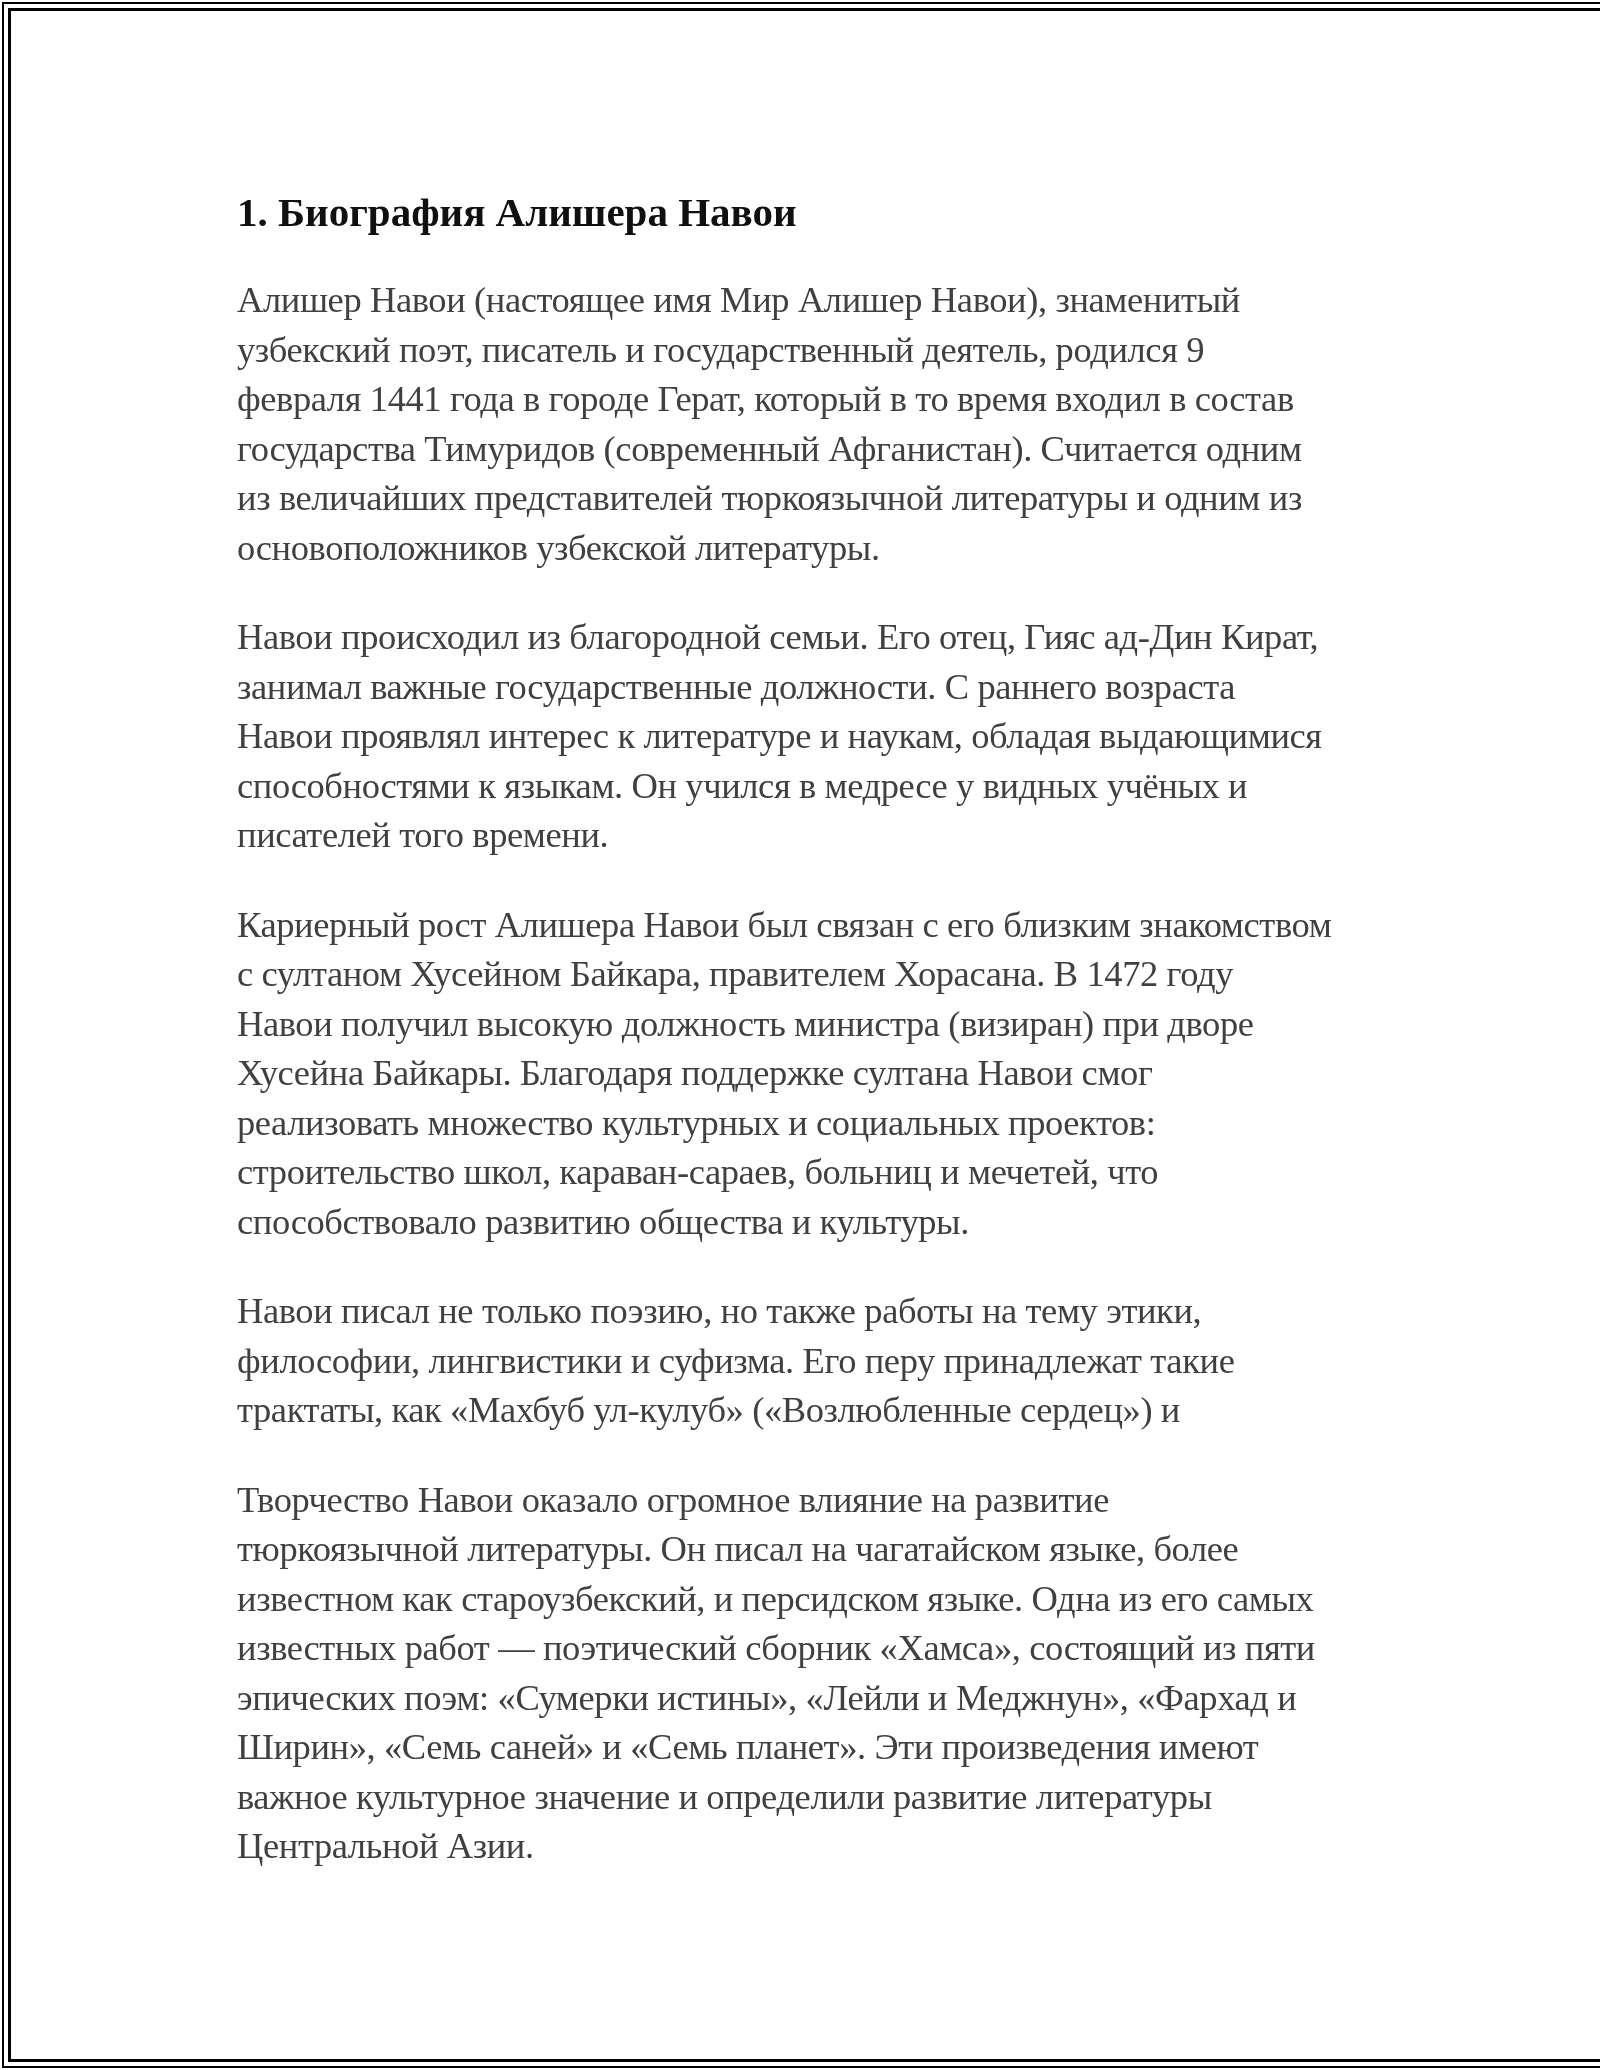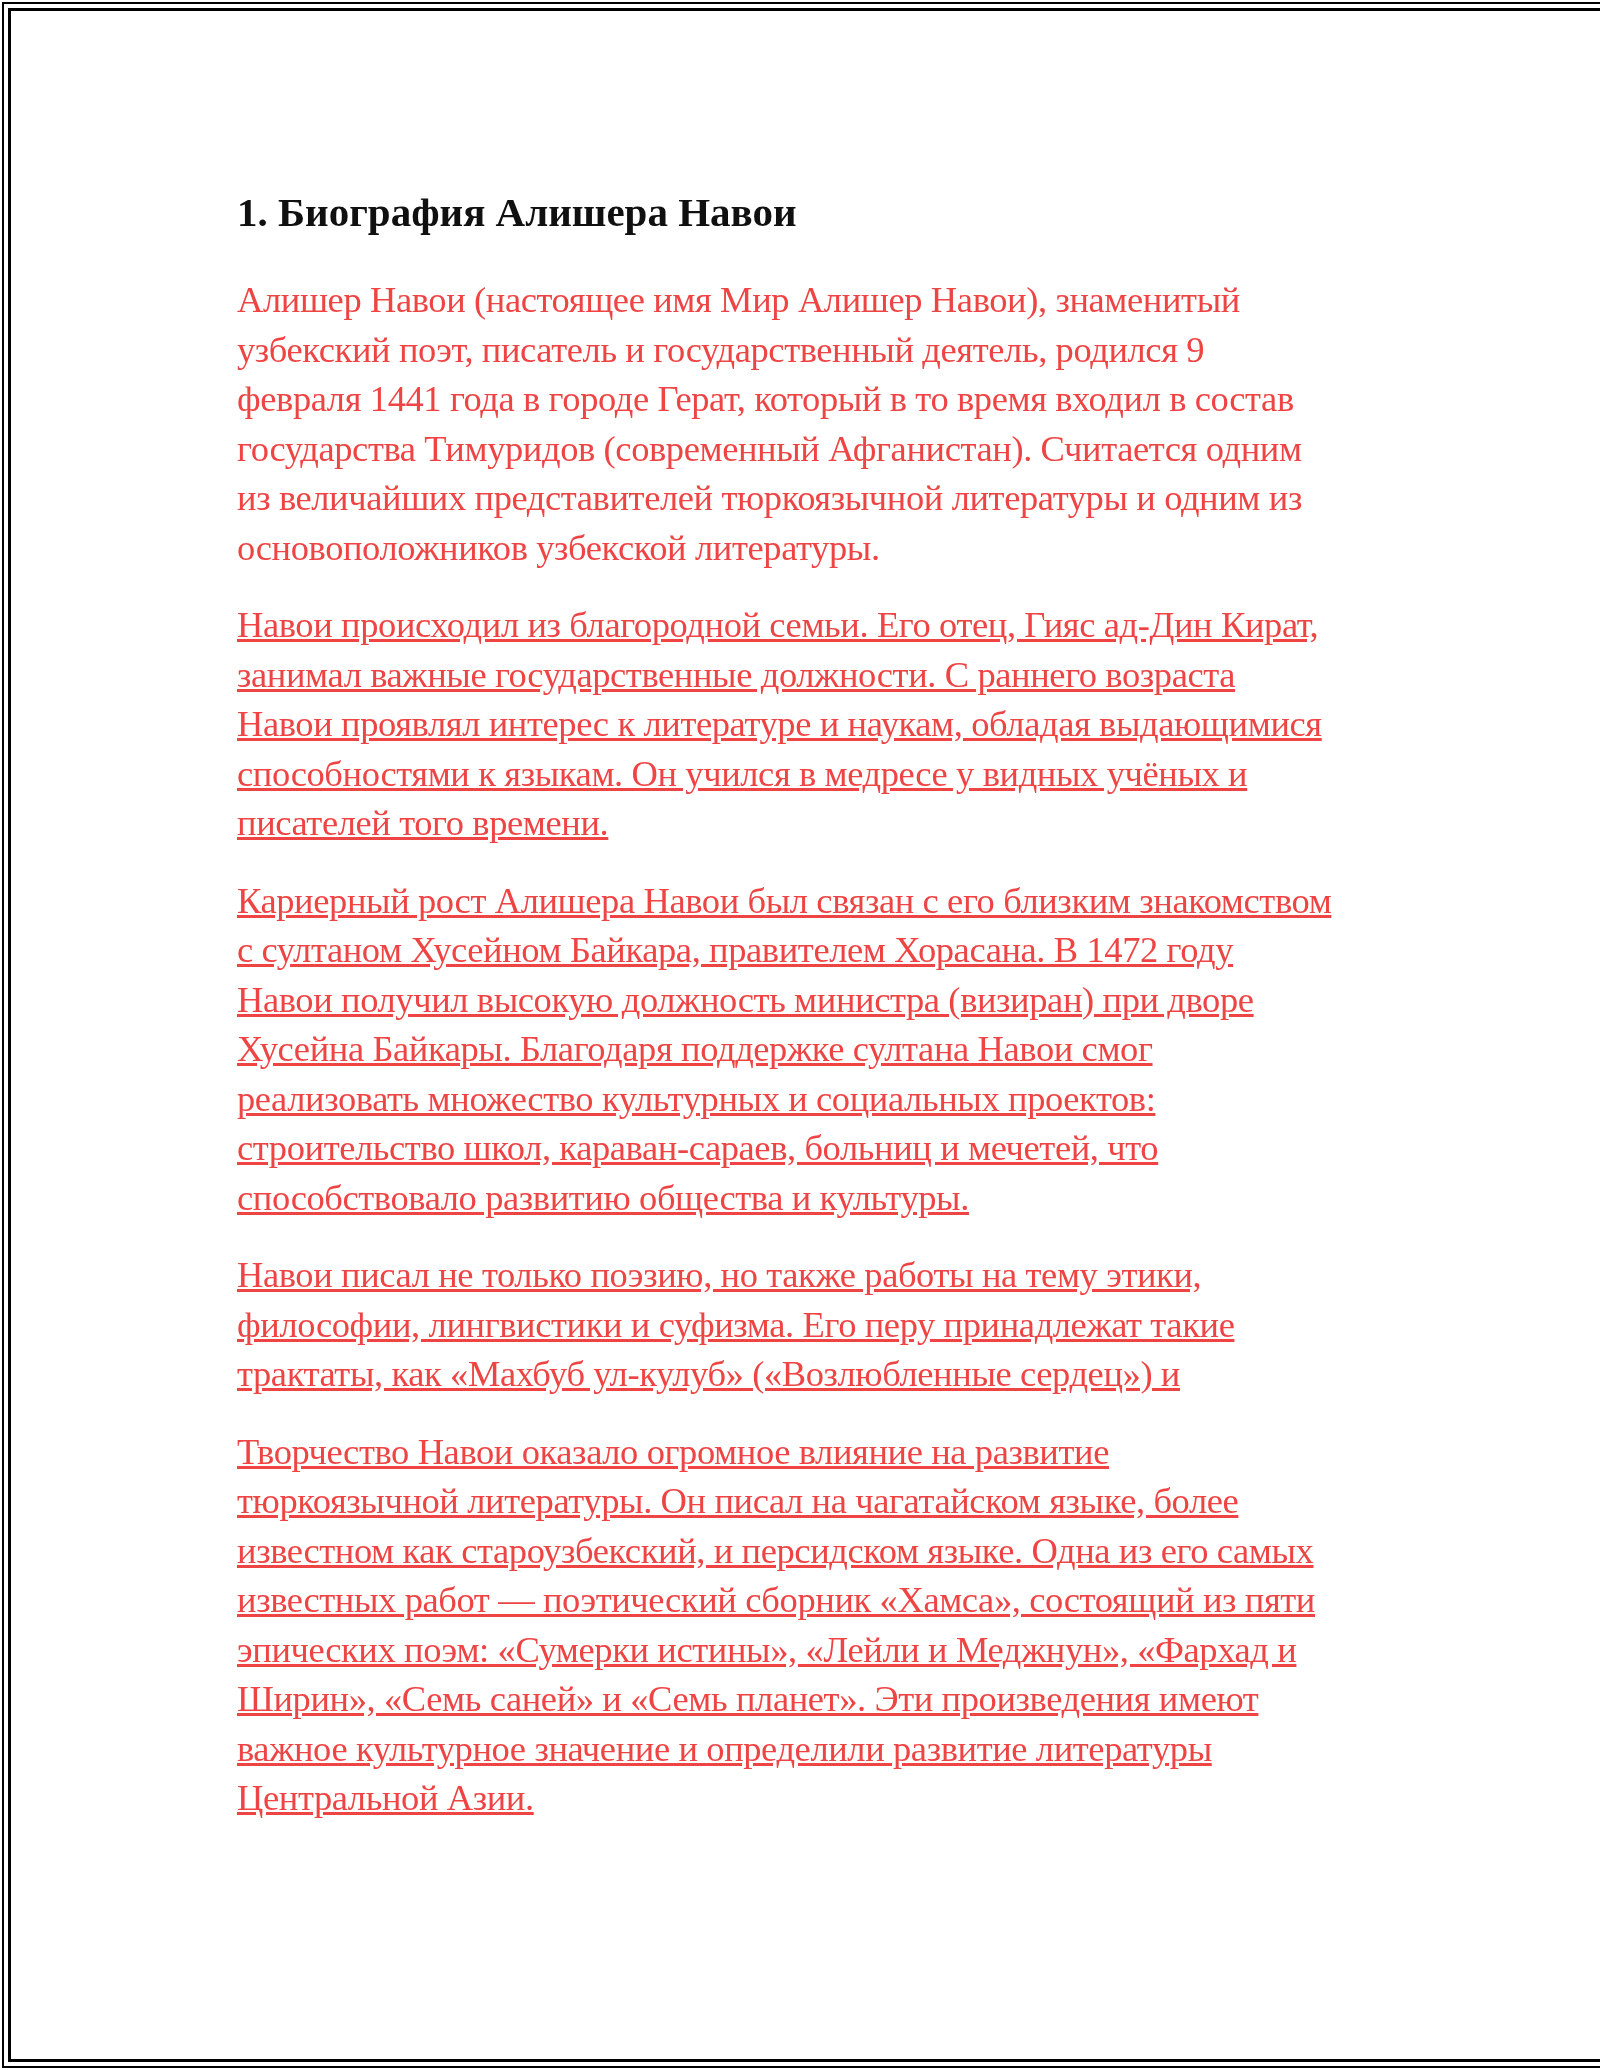--- a/index.html
+++ b/index.html
@@ -43,25 +43,24 @@
     font-weight: bold;
     line-height: 52px;
     color: #101010;
   }
   .para {
     margin: 37px 0 0 0;
     font-size: 36.5px;
     line-height: 49.5px;
     letter-spacing: -0.4px;
     white-space: pre-line; 
-    color: #ef4444;
+    color: #404040;
   }
   .para + .para {
-    margin-top: 28px;
-    text-decoration: underline;
+    margin-top: 40px;
   }
 </style>
 </head>
 <body>
 
 <div class="page">
   <div class="border-outer"></div>
   <div class="border-inner"></div>
 
   <div class="content">

